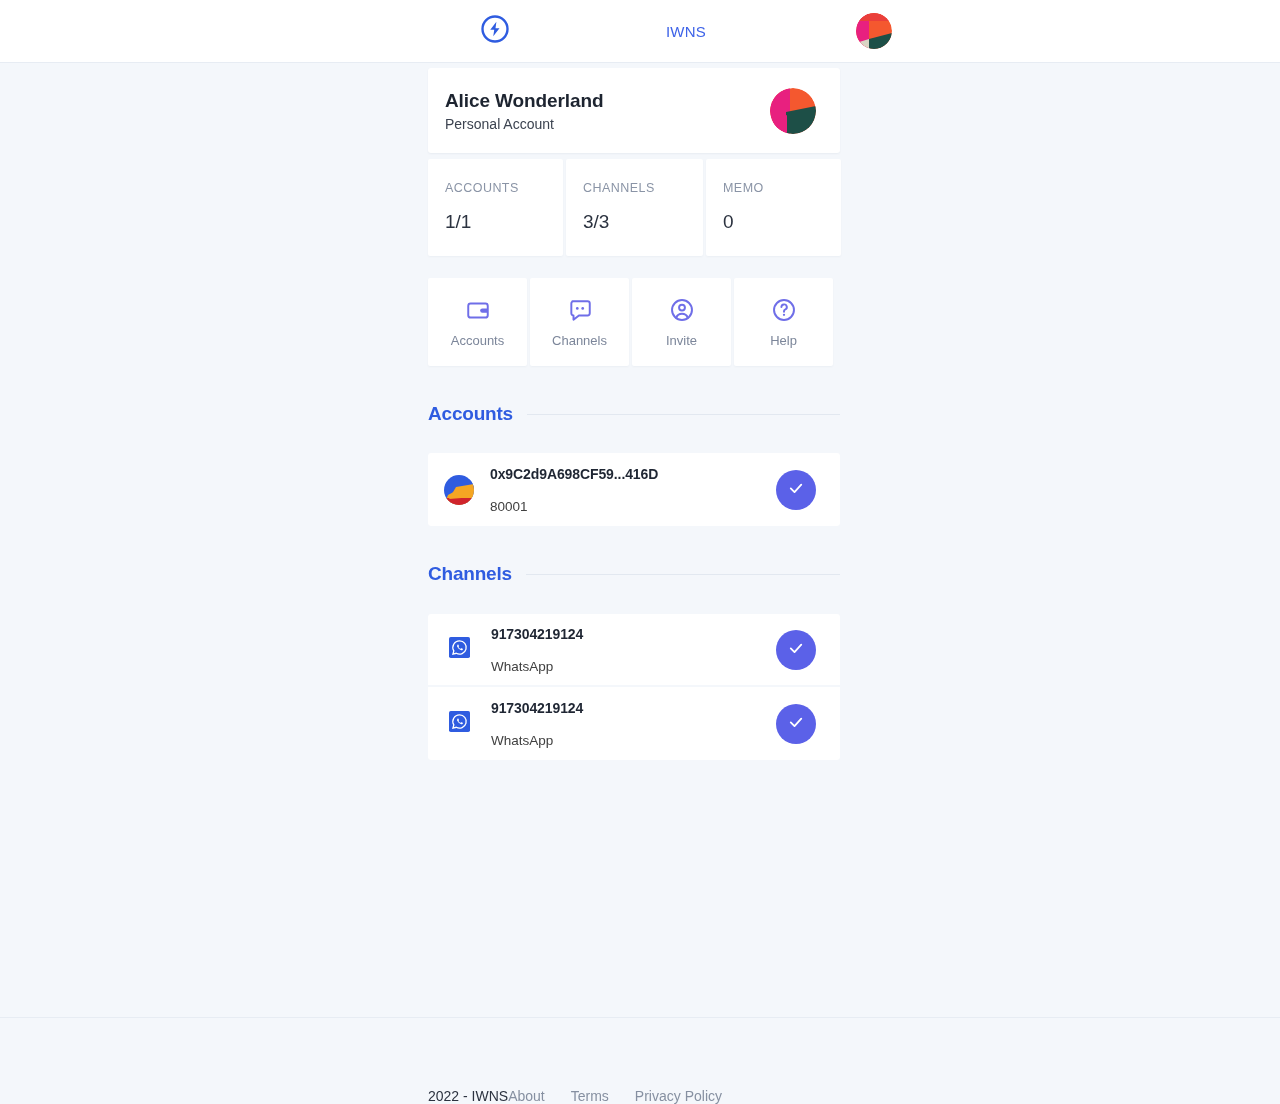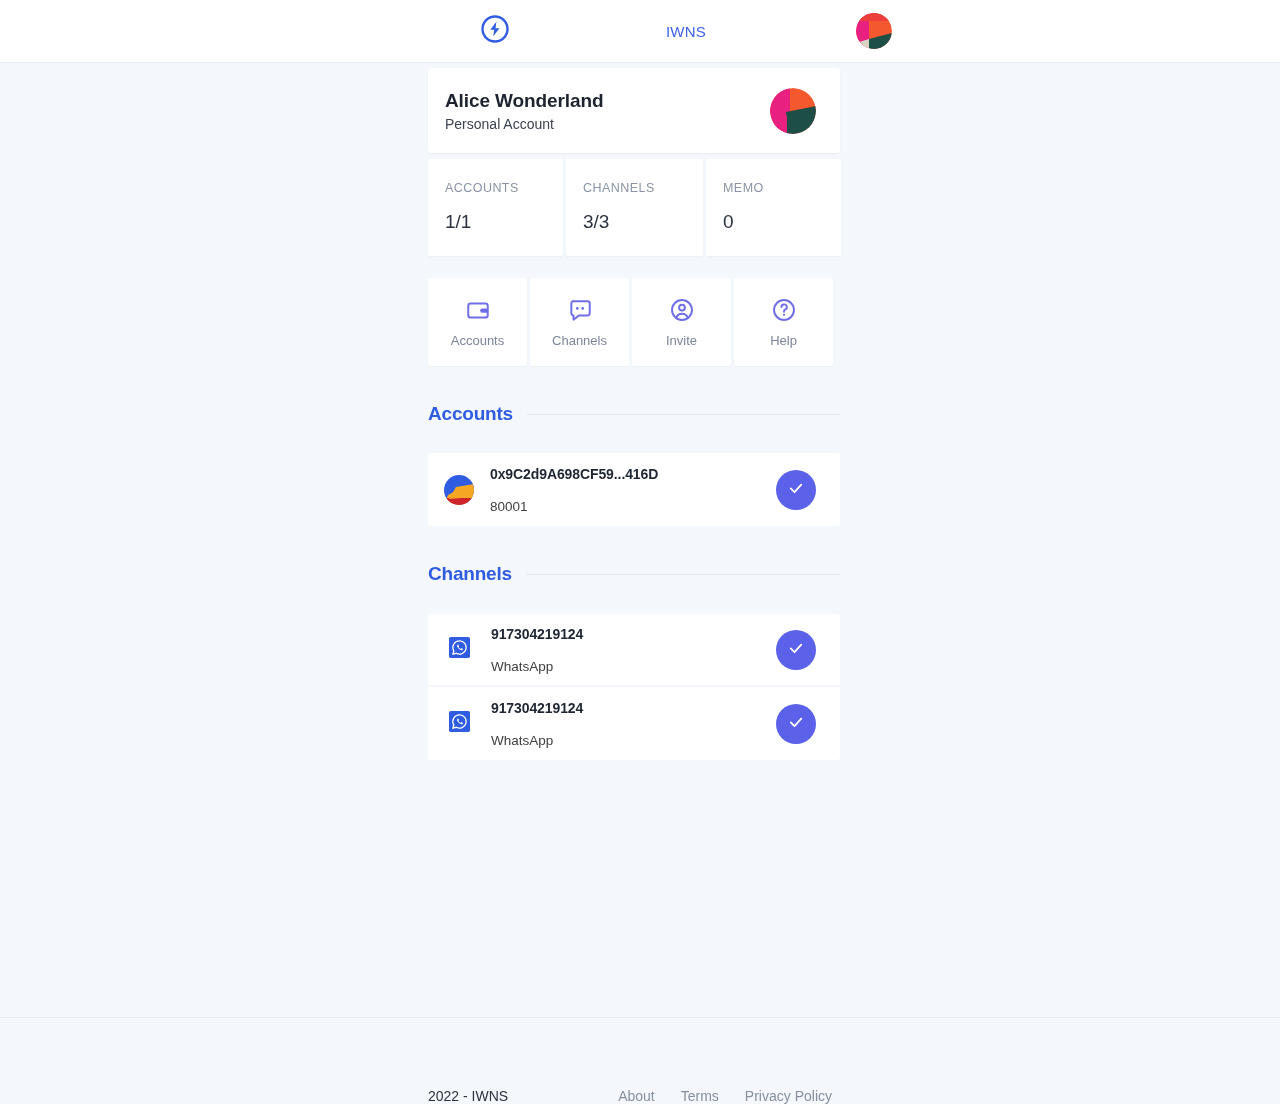--- a/index.html
+++ b/index.html
@@ -259,21 +259,20 @@
     display: flex;
     align-items: center;
   }
   .copyright {
     font-size: 14px;
     color: #2c3340;
   }
   .footer-links {
     display: flex;
     gap: 26px;
-    margin-left: 110px;
   }
   .footer-link {
     font-size: 14px;
     color: #8690a1;
     text-decoration: none;
     cursor: pointer;
   }
 </style>
 </head>
 <body>

